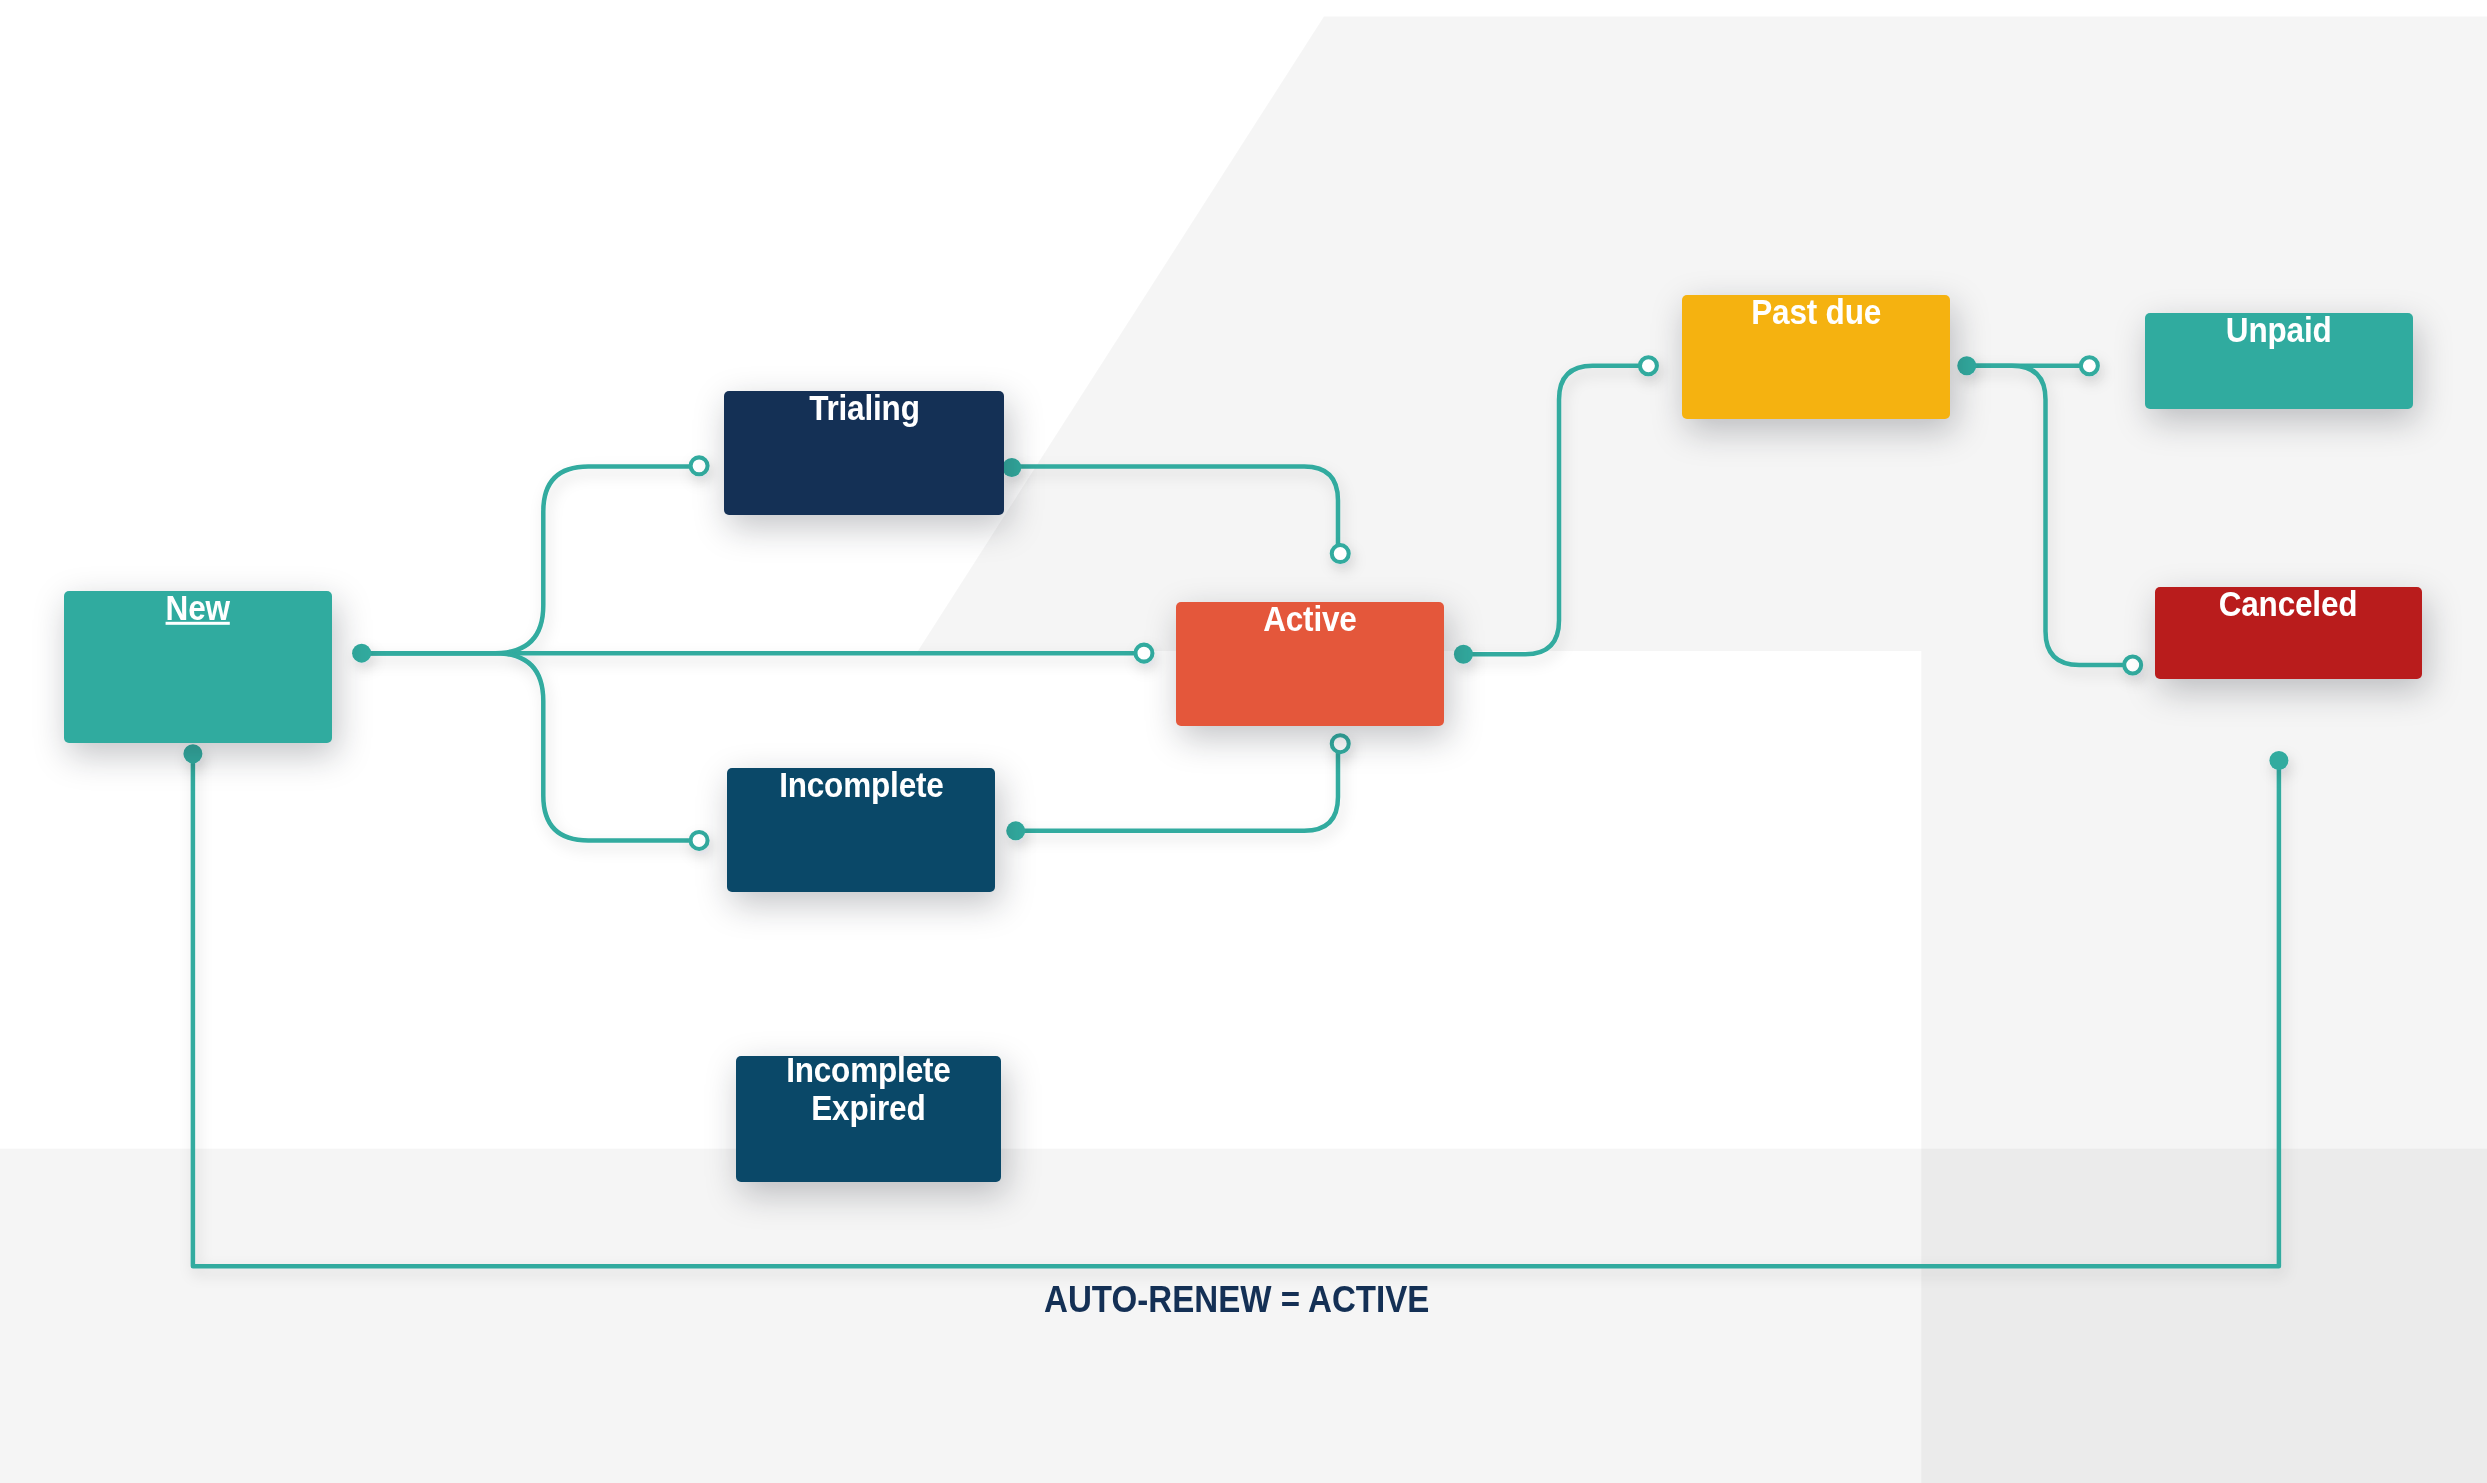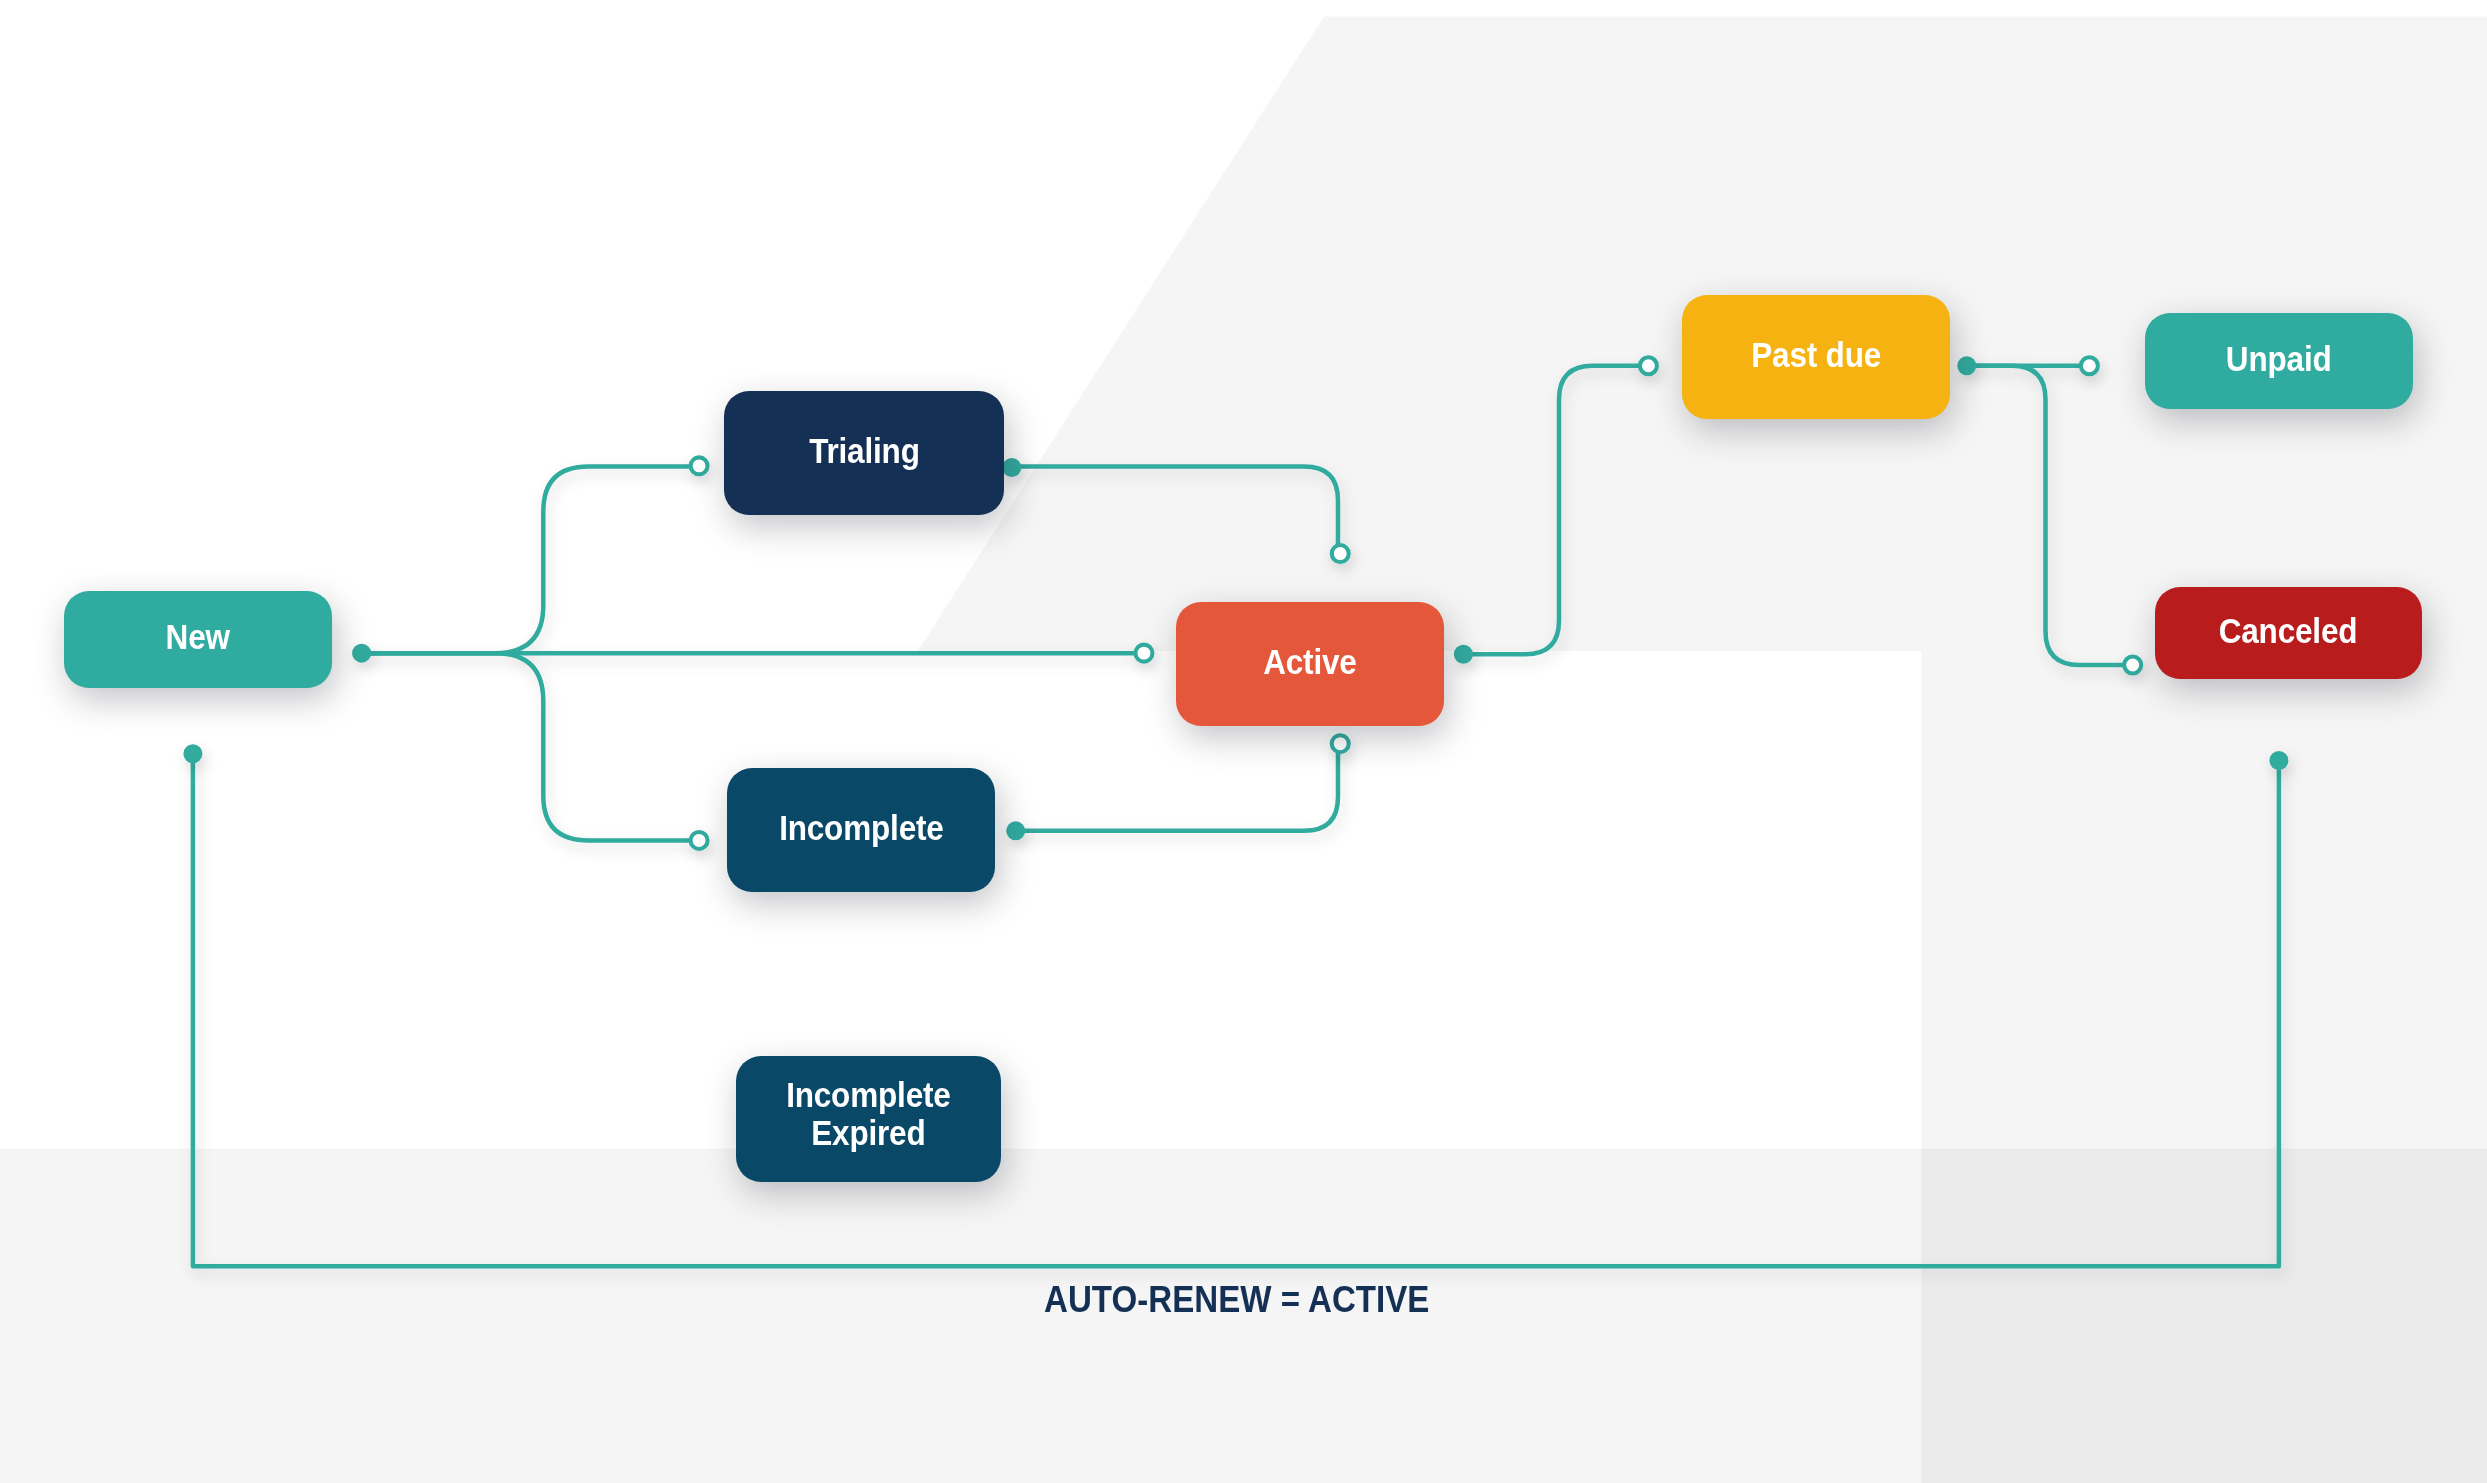--- a/index.html
+++ b/index.html
@@ -2,22 +2,22 @@
 <html style="font-size:9px"><head>
 <meta charset="utf-8">
 <title>Subscription state diagram</title>
 <style>
   html,body{margin:0;padding:0;background:#ffffff;}
   body{width:2487px;height:1484px;overflow:hidden;
        font-family:"Liberation Sans", sans-serif;}
   #stage{position:relative;width:2487px;height:1484px;background:#ffffff;}
   #bg,#edges{position:absolute;left:0;top:0;width:2487px;height:1484px;}
   #edges{pointer-events:none;}
-  .node{position:absolute;display:flex;align-items:center;justify-content:center;
-        border-radius:25px;color:#ffffff;text-align:center;box-shadow:4.5px 11.8px 34px rgba(22,27,40,0.26);}
+  .node{position:absolute;display:flex;align-items:flex-start;justify-content:center;
+        border-radius:5px;color:#ffffff;text-align:center;box-shadow:4.5px 11.8px 34px rgba(22,27,40,0.26);}
   .node .lbl{font-weight:700;line-height:1.09;letter-spacing:-0.2px;
              font-size:35px;white-space:pre-line;transform:scaleX(0.90) translateY(-2.2px);}
   .node.two-line .lbl{transform:scaleX(0.90) translateY(-5px);}
   .caption{position:absolute;color:#143055;font-weight:700;white-space:nowrap;
            font-size:37px;transform:scaleX(0.895);transform-origin:left top;}
 </style>
 </head>
 <body>
 
 <div id="stage">
@@ -65,21 +65,21 @@
       <circle cx="1243" cy="1494" r="15.1" fill="#ffffff" stroke="#30AB9F" stroke-width="7.2"></circle>
       <circle cx="2034" cy="1161" r="15.1" fill="#ffffff" stroke="#30AB9F" stroke-width="7.2"></circle>
       <circle cx="2383" cy="984" r="15.1" fill="#ffffff" stroke="#30AB9F" stroke-width="7.2"></circle>
       <circle cx="2383" cy="1322" r="15.1" fill="#ffffff" stroke="#30AB9F" stroke-width="7.2"></circle>
       <circle cx="2931" cy="650" r="15.1" fill="#ffffff" stroke="#30AB9F" stroke-width="7.2"></circle>
       <circle cx="3715" cy="650" r="15.1" fill="#ffffff" stroke="#30AB9F" stroke-width="7.2"></circle>
       <circle cx="3792" cy="1182" r="15.1" fill="#ffffff" stroke="#30AB9F" stroke-width="7.2"></circle>
     </g>
   </svg>
 
-  <div class="node" style="left: 64px; top: 591px; width: 268px; height: 97px; background: rgb(48, 171, 159);">
+  <div class="node" style="left: 64px; top: 591px; width: 268px; height: 152px; background: rgb(48, 171, 159); text-decoration: underline;">
     <span class="lbl">New</span>
   </div>
   <div class="node" style="left: 724px; top: 391px; width: 280px; height: 124px; background: rgb(20, 48, 85);">
     <span class="lbl">Trialing</span>
   </div>
   <div class="node" style="left: 727px; top: 768px; width: 268px; height: 124px; background: rgb(10, 72, 104);">
     <span class="lbl">Incomplete</span>
   </div>
   <div class="node" style="left: 1176px; top: 582px; width: 268px; height: 124px; background: rgb(228, 87, 59); margin-top: 20px;">
     <span class="lbl">Active</span>

